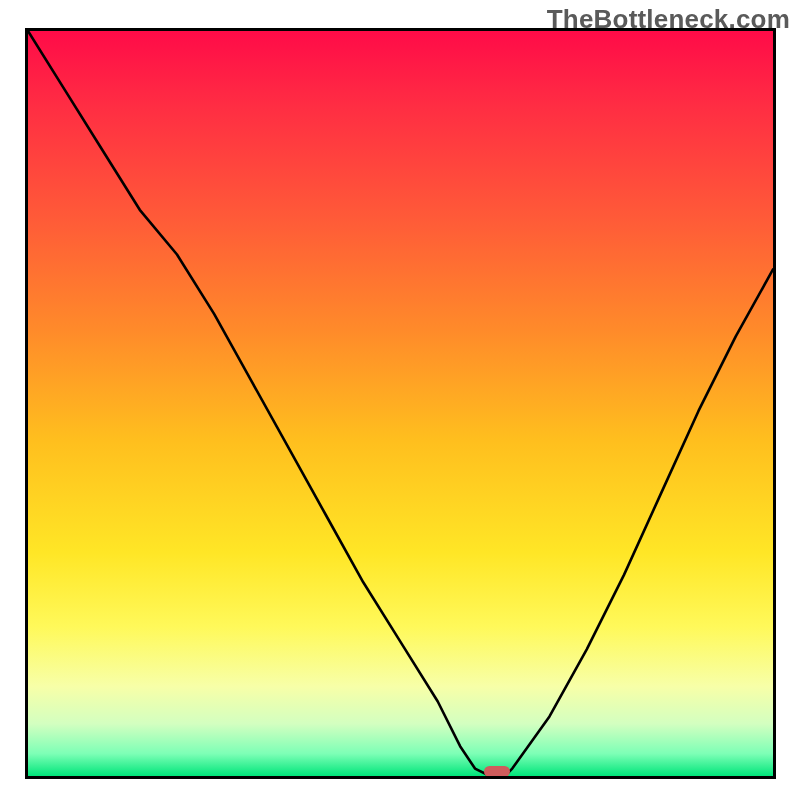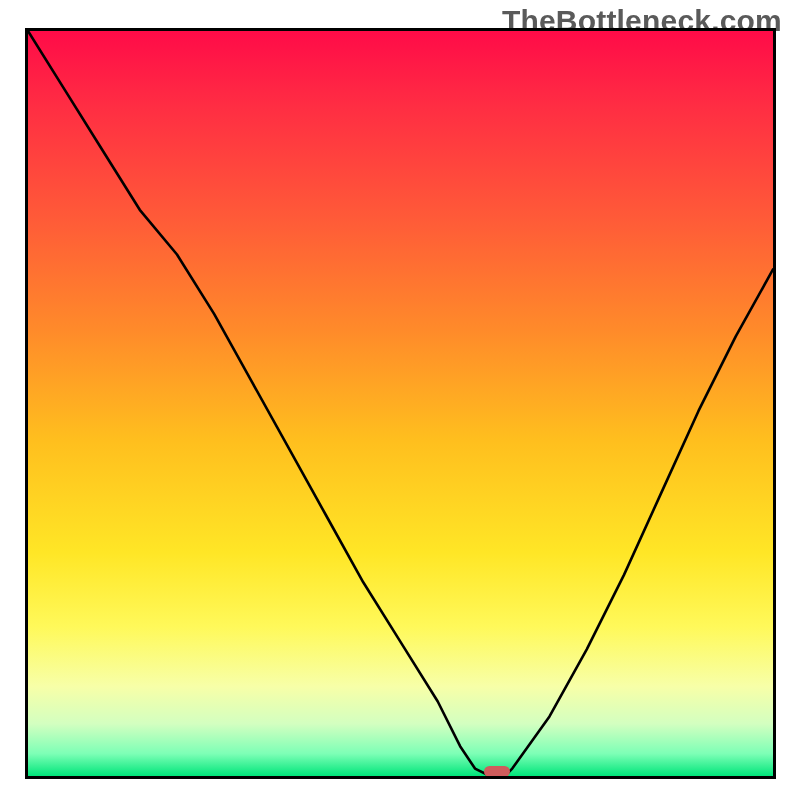--- a/index.html
+++ b/index.html
@@ -12,22 +12,22 @@
     font-family: Arial, Helvetica, sans-serif;
   }
   .chart-wrap {
     position: relative;
     width: 800px;
     height: 800px;
   }
   .watermark {
     position: absolute;
     top: 4px;
-    right: 18px;
-    font-size: 30px;
+    right: 10px;
+    font-size: 26px;
     font-weight: 600;
     color: #5a5a5a;
     letter-spacing: 0.2px;
   }
   .plot-area {
     position: absolute;
     left: 25px;
     top: 28px;
     width: 751px;
     height: 751px;

